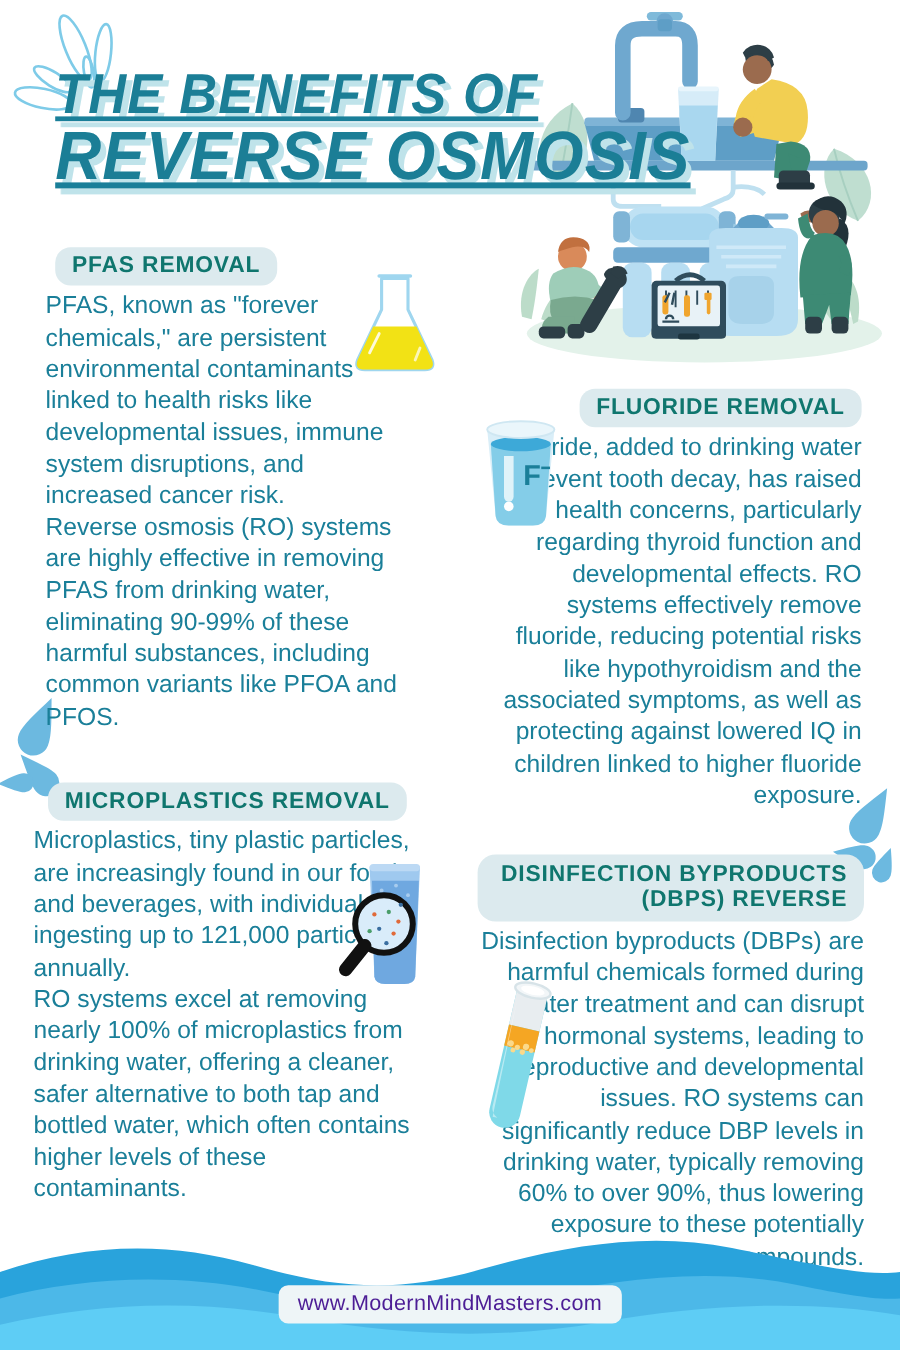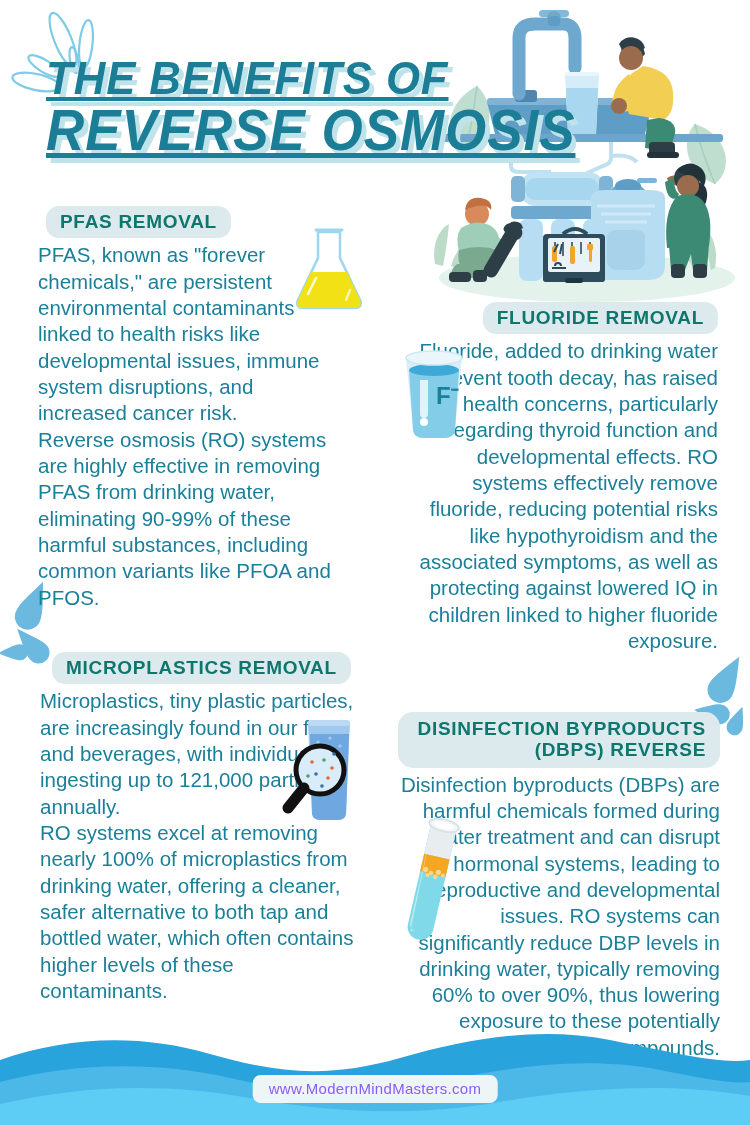--- a/index.html
+++ b/index.html
@@ -79,24 +79,24 @@
     line-height: 1.285;
     color: #1a7f99;
     margin-top: 4px;
     white-space: pre-line;
   }
 
   .sec-pfas        { left: 38px;  top: 206px; width: 300px; }
   .sec-pfas .pill  { margin-left: 8px; }
   .sec-pfas .body-text { text-align: left; }
 
-  .sec-fluoride        { left: 408px; top: 302px; width: 310px; text-align: right; }
+  .sec-fluoride        { left: 408px; top: 324px; width: 310px; text-align: right; }
   .sec-fluoride .body-text { text-align: right; }
 
-  .sec-micro        { left: 28px;  top: 652px; width: 320px; margin-left: 12px; }
+  .sec-micro        { left: 28px;  top: 652px; width: 320px; }
   .sec-micro .pill  { margin-left: 12px; }
   .sec-micro .body-text { text-align: left; }
 
   .sec-dbps        { left: 398px; top: 712px; width: 322px; text-align: right; }
   .sec-dbps .body-text { text-align: right; }
 
   
   .icon { position: absolute; z-index: 5; }
   .icon-flask { left: 292px; top: 228px; }
   .icon-fglass { left: 398px; top: 348px; }
@@ -117,23 +117,23 @@
     z-index: 7;
   }
   .url-pill {
     position: absolute;
     left: 50%;
     transform: translateX(-50%);
     bottom: 22px;
     background: #eef5f7;
     border-radius: 8px;
     padding: 5px 16px 6px 16px;
-    font-size: 15px;
+    font-size: 18px;
     letter-spacing: 0.3px;
-    color: #8b5cf6;
+    color: #4c1d95;
     z-index: 9;
     white-space: nowrap;
   }
 </style>
 </head>
 <body>
 
 <svg class="splash" width="110" height="95" viewBox="0 0 110 95">
   <g fill="none" stroke="#7ecbe8" stroke-width="2.2">
     <ellipse cx="55" cy="32" rx="8.5" ry="29" transform="rotate(-22 55 32)"></ellipse>

